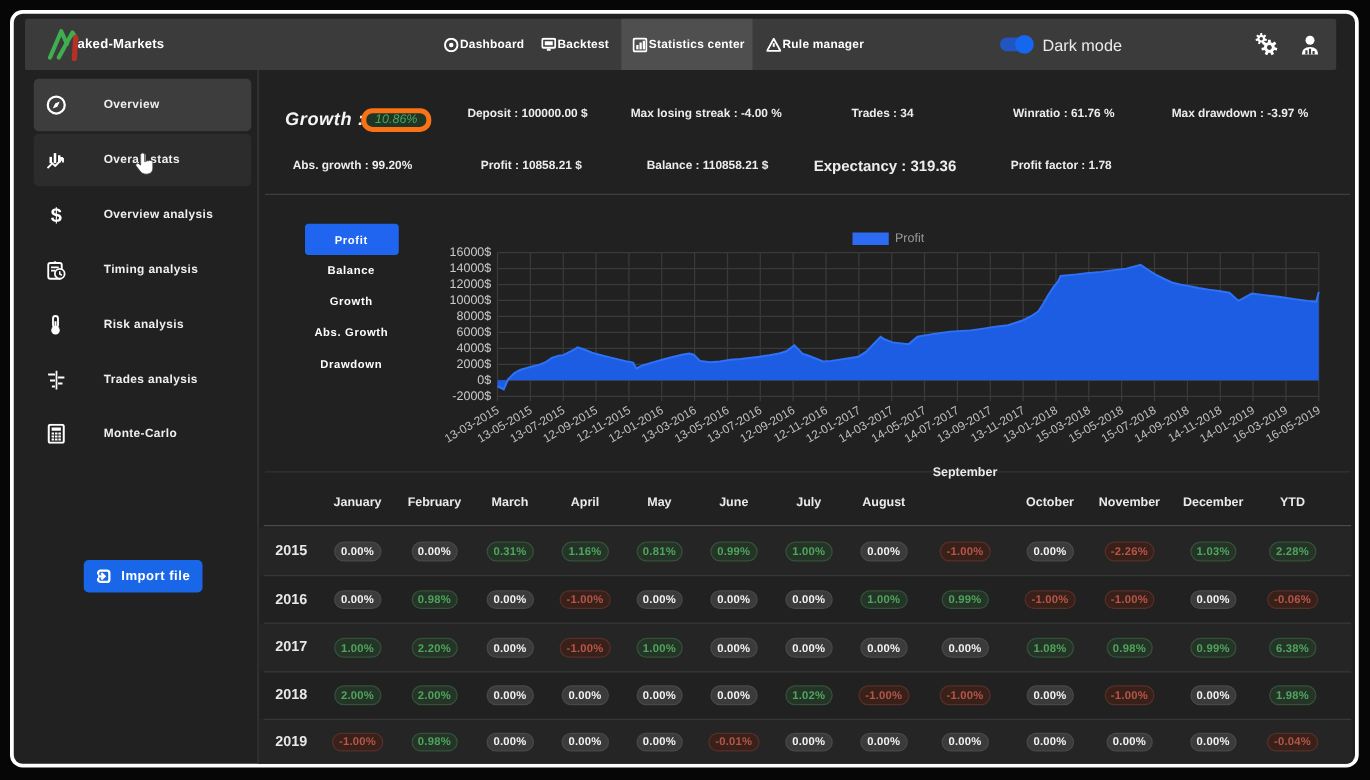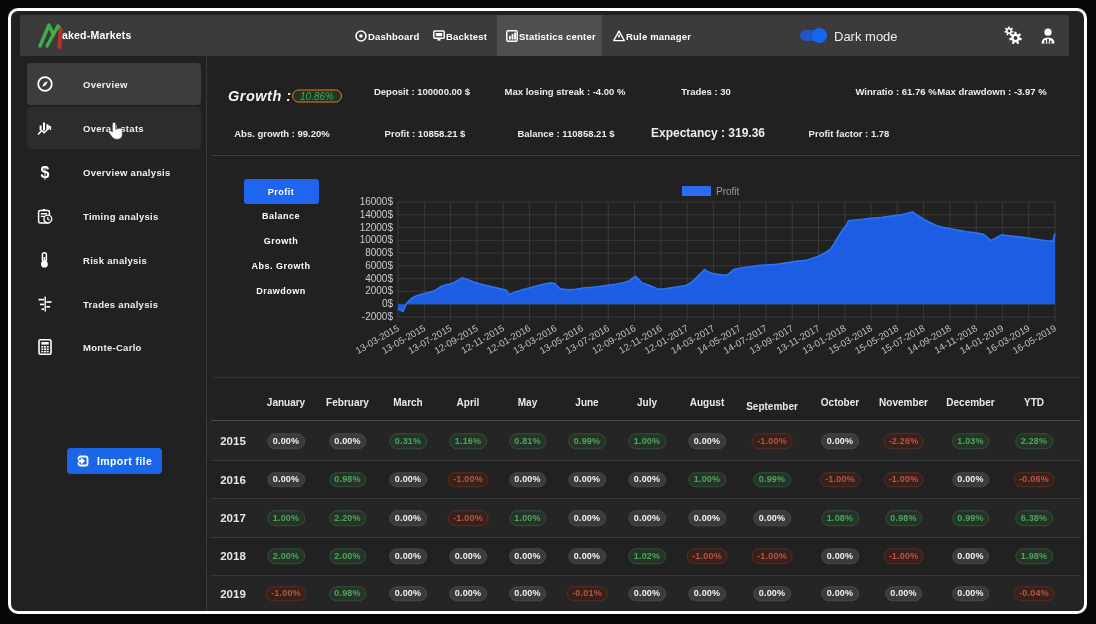--- a/index.html
+++ b/index.html
@@ -110,25 +110,25 @@
       </svg>
       <div class="abs" style="left:67px;top:448px;width:95px;height:26px;background:#1a66e8;border-radius:4px"></div>
       <svg style="position:absolute;left:76px;top:454px" width="14" height="14" viewBox="0 0 14 14" xmlns="http://www.w3.org/2000/svg">
         <rect x="2.5" y="2.5" width="9" height="9" rx="2" stroke="#fff" stroke-width="1.8" fill="none"></rect>
         <path d="M0 7 L7.5 7 M5 4.5 L7.7 7 L5 9.5" stroke="#fff" stroke-width="1.8" fill="none"></path>
         <rect x="0" y="5.5" width="2.5" height="3" fill="#1a66e8"></rect>
       </svg>
       <div class="abs lft" style="left:97px;top:461px;font-size:10.5px;font-weight:bold;color:#fff;letter-spacing:0.4px">Import file</div>
       <div class="abs" style="left:206px;top:56px;width:1px;height:556px;background:#3a3a3a"></div>
       <div class="abs" style="left:228px;top:96px;transform:translateY(-50%);font-size:14.5px;font-weight:bold;font-style:italic;color:#f5f5f5;letter-spacing:0.5px">Growth :</div>
-      <div class="abs ctr" style="left:317px;top:96px;font-size:10px;font-style:italic;color:#46a85f;background:#1f3627;border:1px solid #f97316;border-radius:9px;padding:0 7px">10.86%</div>
+      <div class="abs ctr" style="left:317px;top:96px;font-size:10px;font-style:italic;color:#46a85f;background:#1f3627;border:4px solid #f97316;border-radius:9px;padding:0 7px">10.86%</div>
       <div class="abs ctr" style="left:422px;top:91px;font-size:9.5px;font-weight:bold;color:#ededed">Deposit : 100000.00 $</div>
       <div class="abs ctr" style="left:565px;top:91px;font-size:9.5px;font-weight:bold;color:#ededed">Max losing streak : -4.00 %</div>
-      <div class="abs ctr" style="left:706px;top:91px;font-size:9.5px;font-weight:bold;color:#ededed">Trades : 30</div>
-      <div class="abs ctr" style="left:896px;top:91px;font-size:9.5px;font-weight:bold;color:#ededed">Winratio : 61.76 %</div>
+      <div class="abs ctr" style="left:706px;top:91px;font-size:9.5px;font-weight:bold;color:#ededed">Trades : 34</div>
+      <div class="abs ctr" style="left:851px;top:91px;font-size:9.5px;font-weight:bold;color:#ededed">Winratio : 61.76 %</div>
       <div class="abs ctr" style="left:992px;top:91px;font-size:9.5px;font-weight:bold;color:#ededed">Max drawdown : -3.97 %</div>
       <div class="abs ctr" style="left:282px;top:133px;font-size:9.5px;font-weight:bold;color:#ededed">Abs. growth : 99.20%</div>
       <div class="abs ctr" style="left:425px;top:133px;font-size:9.5px;font-weight:bold;color:#ededed">Profit : 10858.21 $</div>
       <div class="abs ctr" style="left:566px;top:133px;font-size:9.5px;font-weight:bold;color:#ededed">Balance : 110858.21 $</div>
       <div class="abs ctr" style="left:708px;top:133px;font-size:12px;font-weight:bold;color:#ededed">Expectancy : 319.36</div>
       <div class="abs ctr" style="left:849px;top:133px;font-size:9.5px;font-weight:bold;color:#ededed">Profit factor : 1.78</div>
       <div class="abs" style="left:212px;top:155px;width:868px;height:1px;background:#3f3f3f"></div>
       <div class="abs" style="left:244px;top:179px;width:75px;height:25px;background:#2065f0;border-radius:3px"></div>
       <div class="abs ctr" style="left:281px;top:191.5px;font-size:9px;font-weight:bold;color:#fff;letter-spacing:0.5px">Profit</div>
       <div class="abs ctr" style="left:281px;top:216px;font-size:9px;font-weight:bold;color:#fff;letter-spacing:0.5px">Balance</div>
@@ -218,21 +218,21 @@
       <div class="abs" style="left:207px;top:499px;width:875px;height:38px;background:#252525"></div>
       <div class="abs" style="left:207px;top:574.5px;width:875px;height:38px;background:#252525"></div>
       <div class="abs ctr" style="left:286px;top:402px;font-size:10px;font-weight:bold;color:#eaeaea">January</div>
       <div class="abs ctr" style="left:347.5px;top:402px;font-size:10px;font-weight:bold;color:#eaeaea">February</div>
       <div class="abs ctr" style="left:408px;top:402px;font-size:10px;font-weight:bold;color:#eaeaea">March</div>
       <div class="abs ctr" style="left:468px;top:402px;font-size:10px;font-weight:bold;color:#eaeaea">April</div>
       <div class="abs ctr" style="left:527.5px;top:402px;font-size:10px;font-weight:bold;color:#eaeaea">May</div>
       <div class="abs ctr" style="left:587px;top:402px;font-size:10px;font-weight:bold;color:#eaeaea">June</div>
       <div class="abs ctr" style="left:647px;top:402px;font-size:10px;font-weight:bold;color:#eaeaea">July</div>
       <div class="abs ctr" style="left:707px;top:402px;font-size:10px;font-weight:bold;color:#eaeaea">August</div>
-      <div class="abs ctr" style="left:772px;top:406px;font-size:10px;font-weight:bold;color:#eaeaea">September</div>
+      <div class="abs ctr" style="left:772px;top:378px;font-size:10px;font-weight:bold;color:#eaeaea">September</div>
       <div class="abs ctr" style="left:840px;top:402px;font-size:10px;font-weight:bold;color:#eaeaea">October</div>
       <div class="abs ctr" style="left:903.5px;top:402px;font-size:10px;font-weight:bold;color:#eaeaea">November</div>
       <div class="abs ctr" style="left:970.5px;top:402px;font-size:10px;font-weight:bold;color:#eaeaea">December</div>
       <div class="abs ctr" style="left:1034px;top:402px;font-size:10px;font-weight:bold;color:#eaeaea">YTD</div>
       <div class="abs" style="left:211px;top:420px;width:870px;height:1px;background:#4a4a4a"></div>
       <div class="abs" style="left:211px;top:459.5px;width:870px;height:1px;background:#383838"></div>
       <div class="abs" style="left:211px;top:498px;width:870px;height:1px;background:#383838"></div>
       <div class="abs" style="left:211px;top:536.5px;width:870px;height:1px;background:#383838"></div>
       <div class="abs" style="left:211px;top:574.5px;width:870px;height:1px;background:#383838"></div>
       <div class="abs ctr" style="left:233px;top:441px;font-size:11.5px;font-weight:bold;color:#e8e8e8">2015</div>

